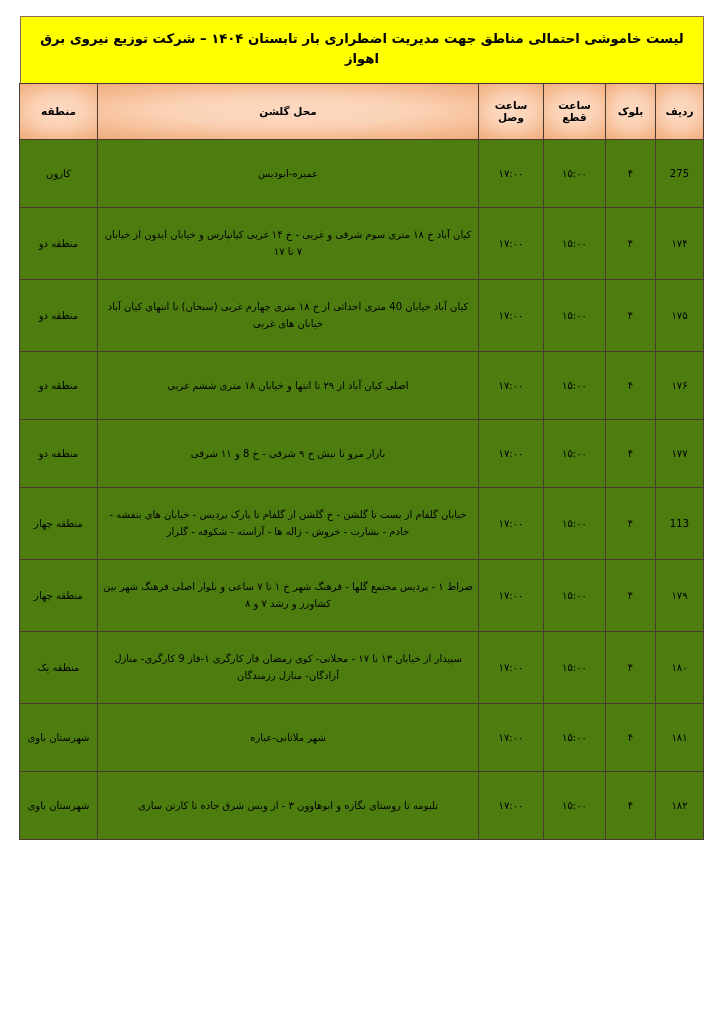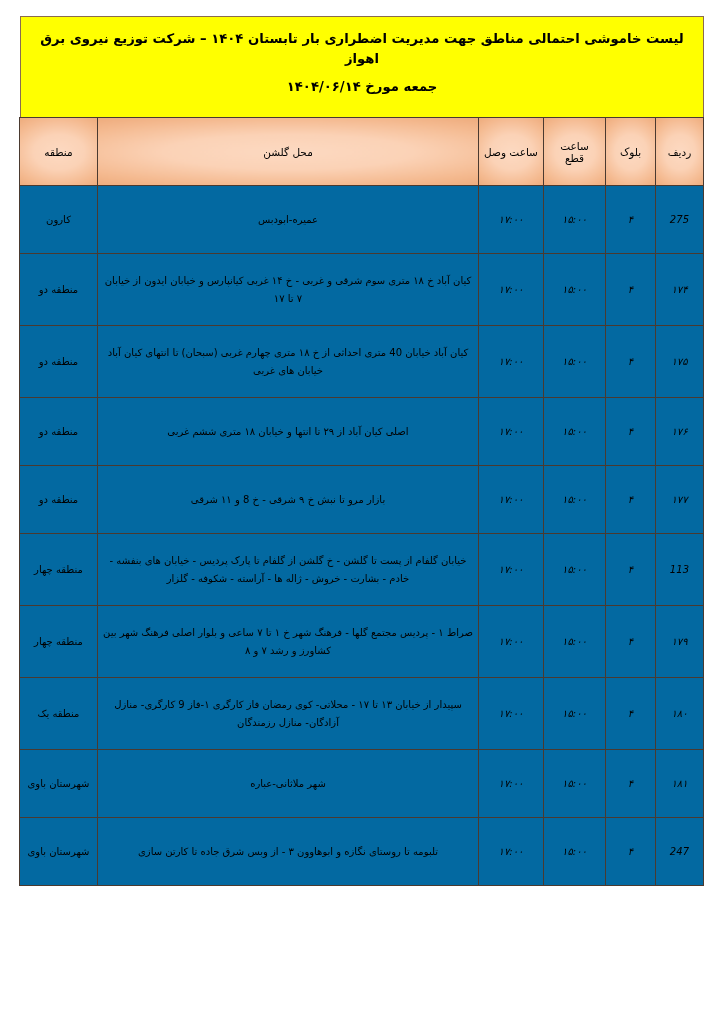--- a/index.html
+++ b/index.html
@@ -25,21 +25,21 @@
     right: 20px;
     left: 20px;
     width: 684px;
   }
 
   
   .title-banner {
     background: #ffff00;
     border: 1px solid #8a6b4f;
     border-bottom: none;
-    padding: 12px 18px 20px 18px;
+    padding: 12px 18px 13px 18px;
     text-align: center;
   }
   .title-line {
     font-size: 13.2px;
     font-weight: bold;
     color: #000000;
     line-height: 1.55;
     letter-spacing: 0;
   }
   .title-line.second {
@@ -56,52 +56,51 @@
   }
   table.outage th,
   table.outage td {
     border: 1px solid #4a3a30;
     text-align: center;
     vertical-align: middle;
     color: #000000;
     padding: 4px 5px;
   }
   table.outage thead th {
-    height: 68px;
+    height: 56px;
     font-size: 10.5px;
-    font-weight: normal;
+    font-weight: bold;
     background:
       radial-gradient(ellipse 78% 62% at 50% 50%,
         #fcd9c1 0%,
         #fbd2b6 42%,
         #f4b98f 82%,
         #efae80 100%);
   }
   table.outage tbody td {
-    background: #0369a1;
+    background: #4d7c0f;
     font-size: 10px;
     line-height: 1.75;
     font-weight: normal;
   }
   
   col.c-radif   { width: 48px; }
   col.c-block   { width: 50px; }
   col.c-ghat    { width: 62px; }
   col.c-vasl    { width: 65px; }
   col.c-mahal   { width: 381px; }
   col.c-mantaghe{ width: 78px; }
 
   td.cell-radif,
   td.cell-block,
   td.cell-ghat,
   td.cell-vasl {
     font-size: 10px;
     font-weight: bold;
     letter-spacing: 0.2px;
-    font-style: italic;
   }
   td.cell-mantaghe {
     font-size: 10px;
     font-weight: bold;
   }
   td.cell-mahal {
     font-size: 10.2px;
     font-weight: bold;
     line-height: 1.85;
     padding: 6px 12px;
@@ -110,21 +109,20 @@
   tbody tr.tall { height: 72px; }
 </style>
 </head>
 <body>
 
 <div class="page">
   <div class="sheet">
 
     <div class="title-banner">
       <div class="title-line">لیست خاموشی احتمالی مناطق جهت مدیریت اضطراری بار تابستان ۱۴۰۴ – شرکت توزیع نیروی برق اهواز</div>
-      <div class="title-line second">جمعه مورخ ۱۴۰۴/۰۶/۱۴</div>
     </div>
 
     <table class="outage">
       <colgroup>
         <col class="c-radif">
         <col class="c-block">
         <col class="c-ghat">
         <col class="c-vasl">
         <col class="c-mahal">
         <col class="c-mantaghe">
@@ -206,21 +204,21 @@
           </tr>
           <tr>
             <td class="cell-radif">۱۸۱</td>
             <td class="cell-block">۴</td>
             <td class="cell-ghat">۱۵:۰۰</td>
             <td class="cell-vasl">۱۷:۰۰</td>
             <td class="cell-mahal">شهر ملاثانی-عباره</td>
             <td class="cell-mantaghe">شهرستان باوی</td>
           </tr>
           <tr>
-            <td class="cell-radif">247</td>
+            <td class="cell-radif">۱۸۲</td>
             <td class="cell-block">۴</td>
             <td class="cell-ghat">۱۵:۰۰</td>
             <td class="cell-vasl">۱۷:۰۰</td>
             <td class="cell-mahal">تلبومه تا روستای نگازه و ابوهاوون ۳ - از وبس شرق جاده تا کارتن سازی</td>
             <td class="cell-mantaghe">شهرستان باوی</td>
           </tr>
         </tbody>
     </table>
 
   </div>

